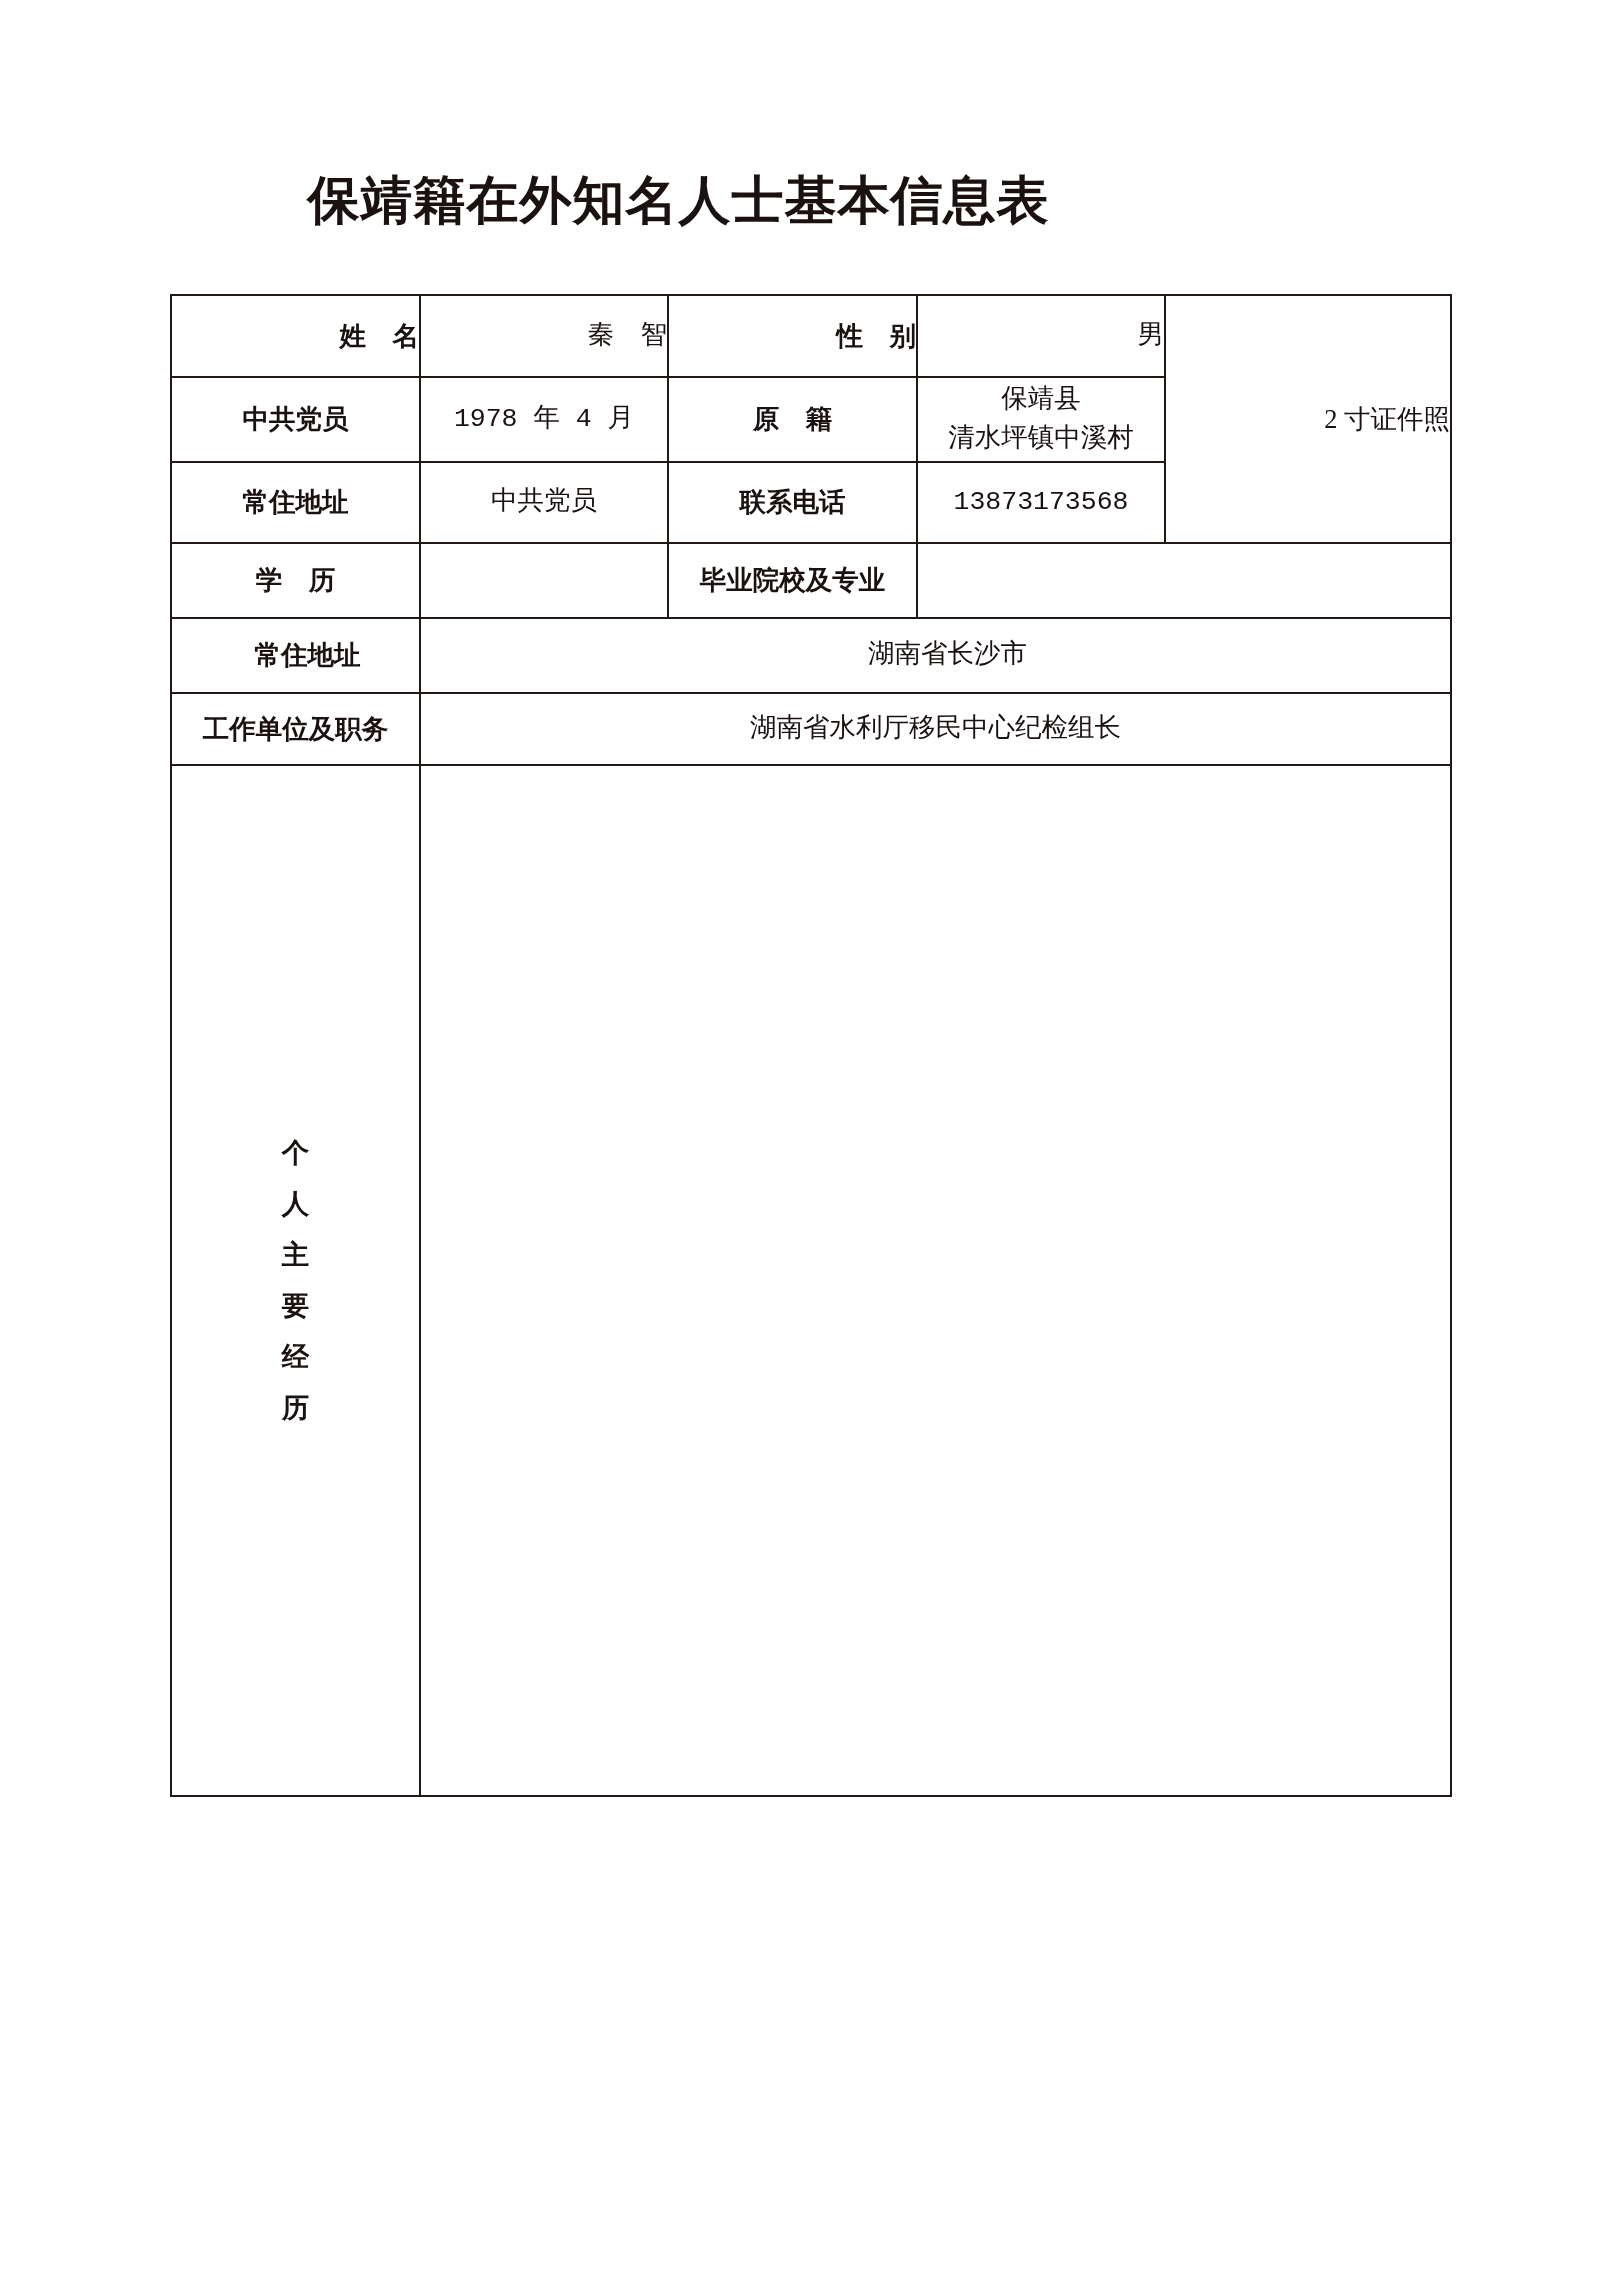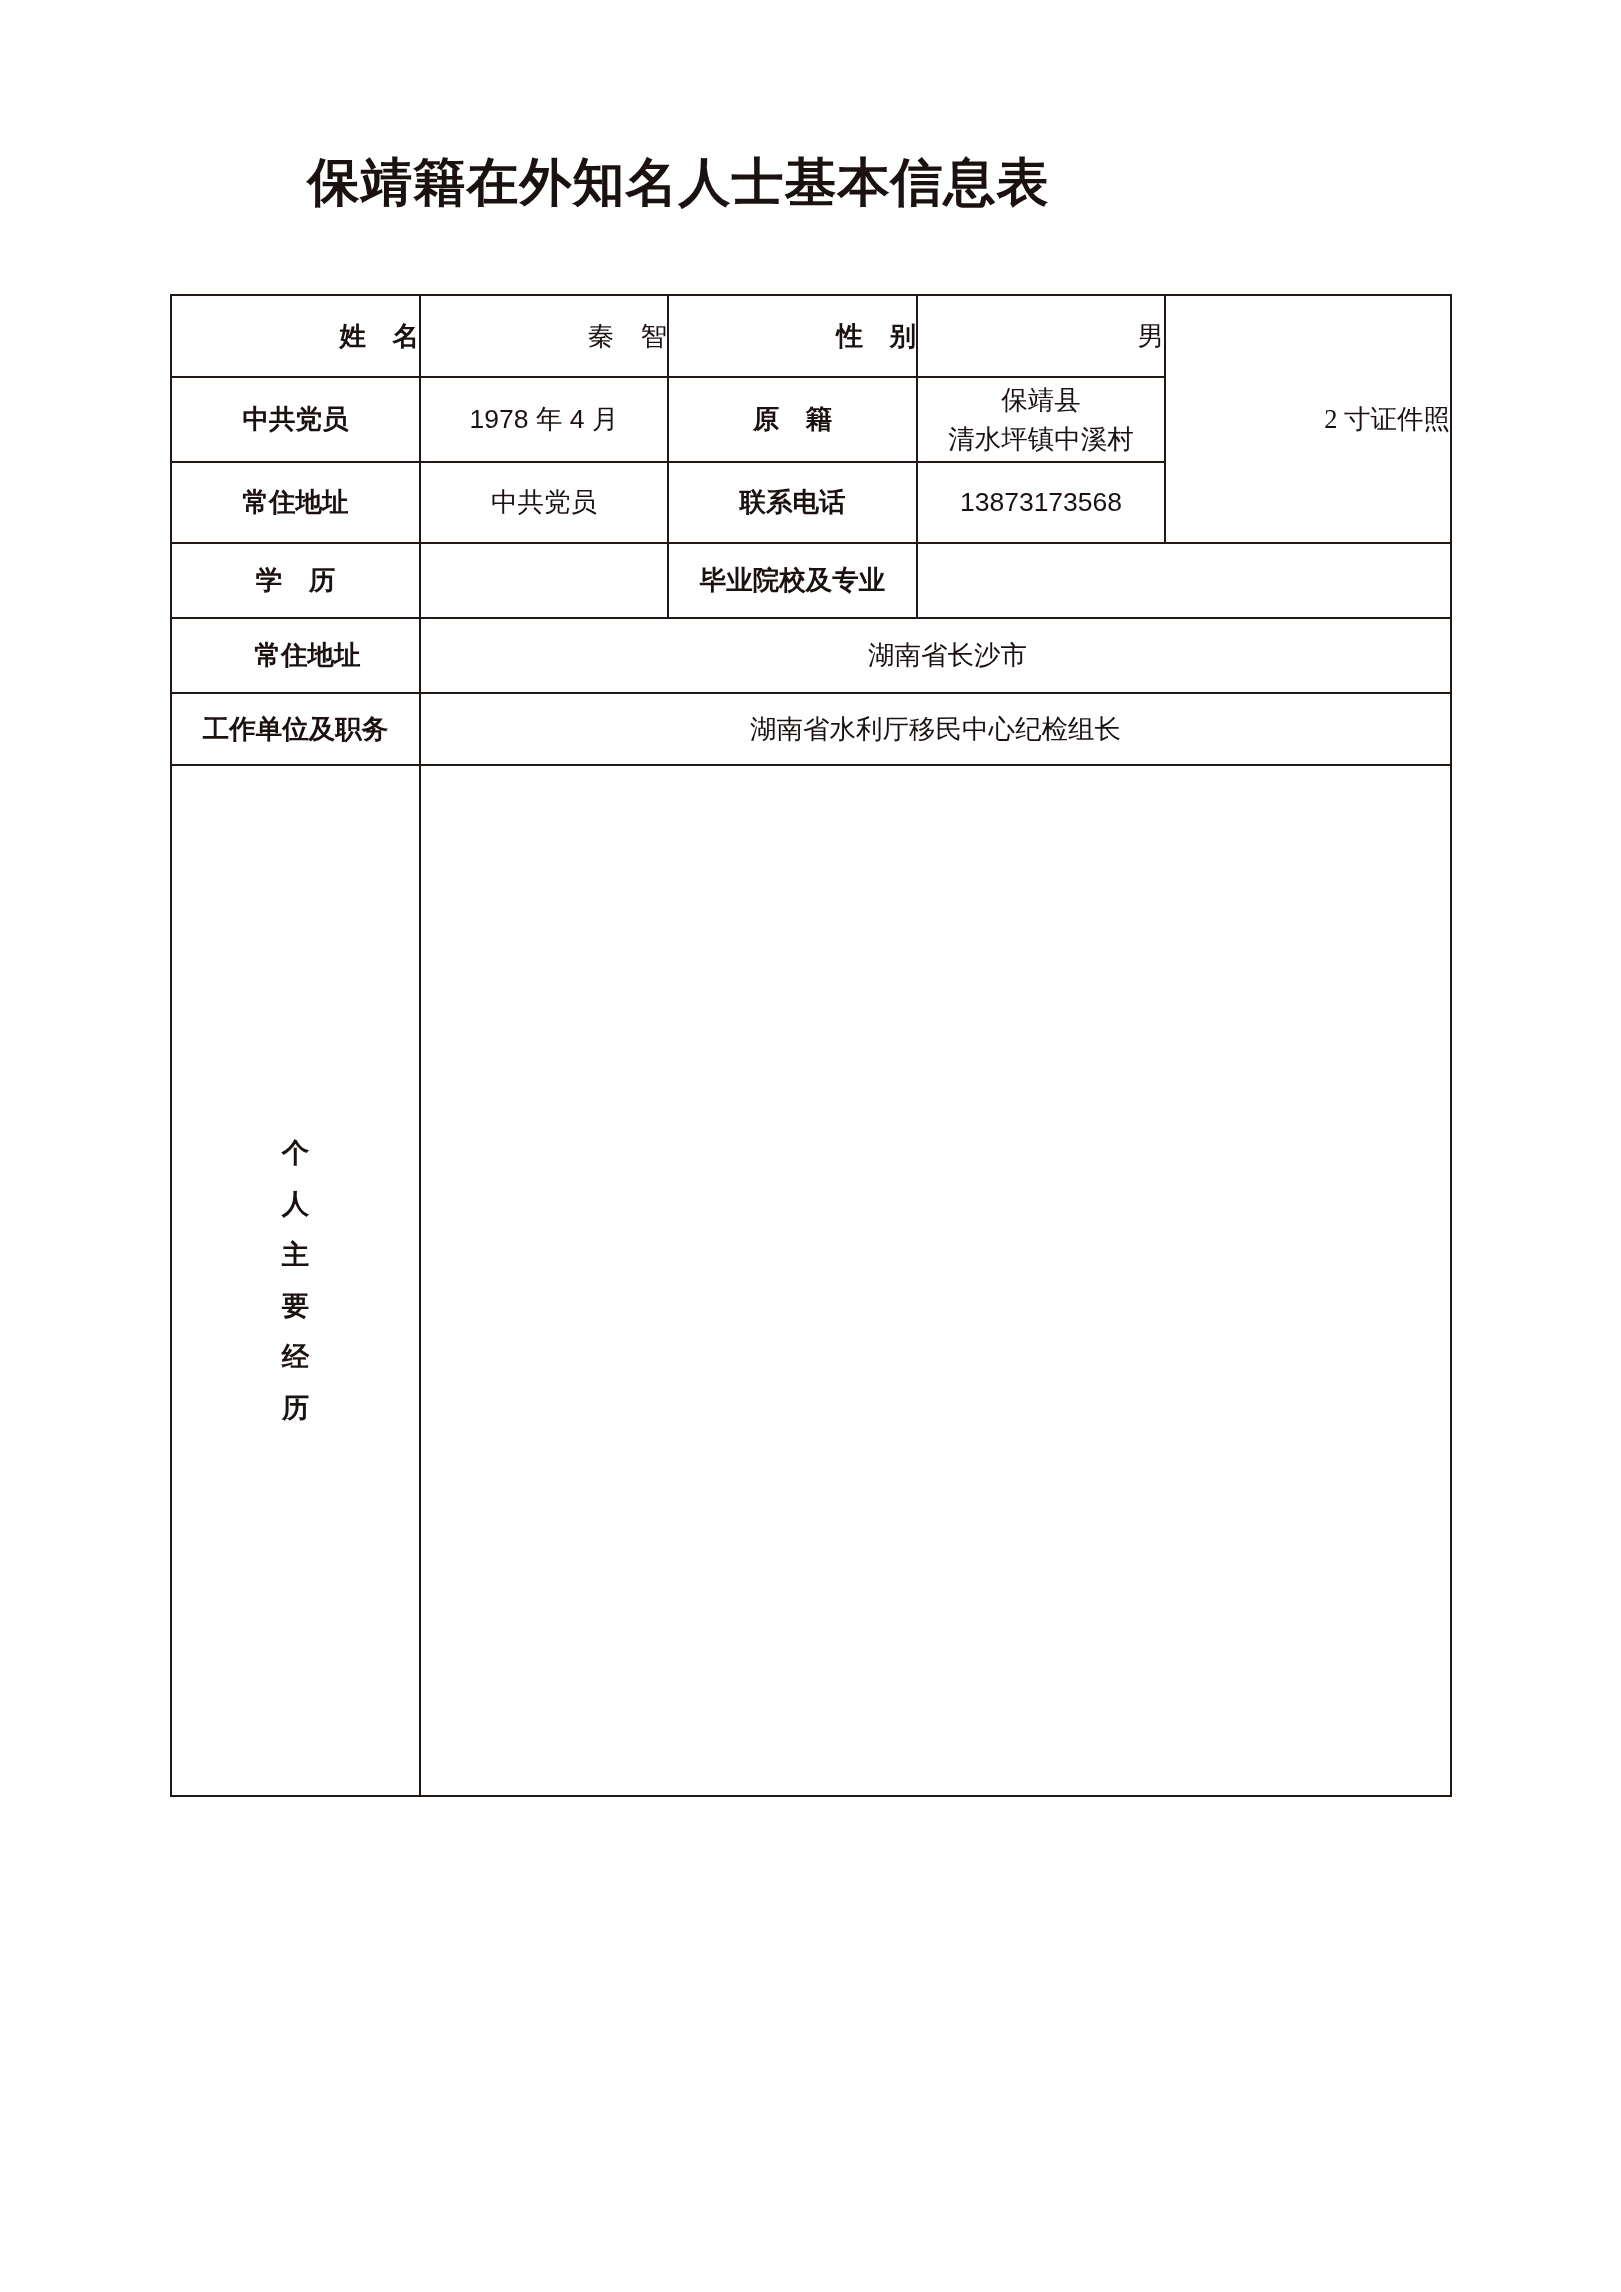--- a/index.html
+++ b/index.html
@@ -18,21 +18,21 @@
   .page {
     position: absolute;
     inset: 0;
     background: #ffffff;
   }
 
   
   .doc-title {
     position: absolute;
     left: 0;
-    top: 149px;
+    top: 167px;
     width: 1357px;
     text-align: center;
     font-size: 52px;
     line-height: 67px;
     font-weight: bold;
     letter-spacing: 1px;
     font-family: "Liberation Serif", "DejaVu Serif", serif;
     color: #1a1110;
     white-space: nowrap;
   }
@@ -55,21 +55,21 @@
     line-height: 37px;
     color: #1a1110;
   }
   .lbl {
     font-weight: bold;
     font-family: "Liberation Serif", "DejaVu Serif", serif;
     letter-spacing: 0px;
   }
   .val {
     font-weight: normal;
-    font-family: Liberation Sans, sans-serif;
+    font-family: Liberation Mono, monospace;
   }
   .val.two-line { line-height: 39px; }
 
   
   .r1 td { height: 80px; text-align: right; }
   .r2 td { height: 83px; }
   .r3 td { height: 79px; }
   .r4 td { height: 73px; }
   .r5 td { height: 73px; padding-left: 24px; }
   .r6 td { height: 70px; }

